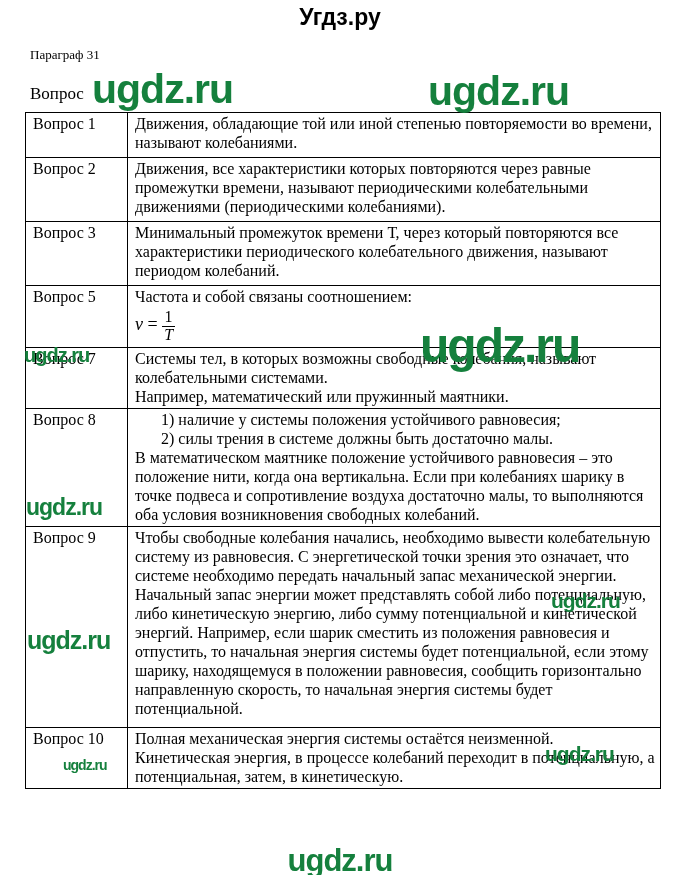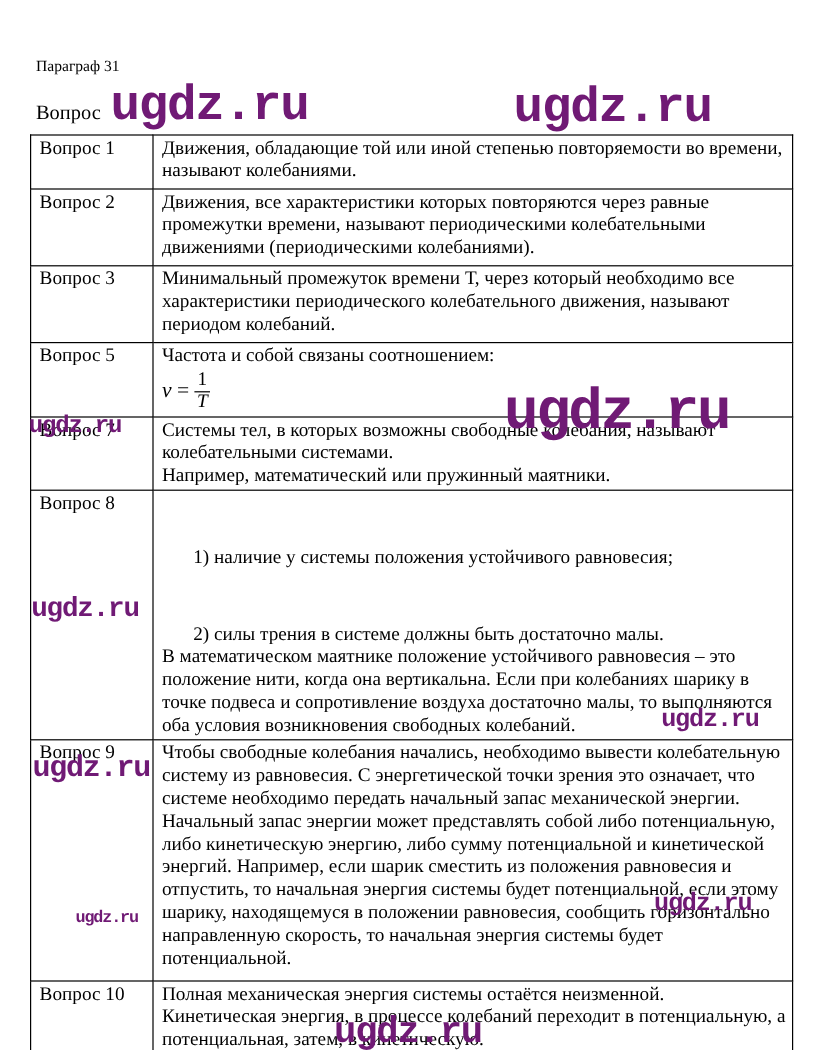--- a/index.html
+++ b/index.html
@@ -22,66 +22,67 @@
     border:1.5px solid #000; vertical-align:top;
     font-size:16px; line-height:19px; padding:1px 4px 2px 7px;
   }
   td.qcol { width:90px;margin-top:46px; }
   tr.r1 td{height:41px} tr.r2 td{height:60px} tr.r3 td{height:60px}
   tr.r4 td{height:47px} tr.r5 td{height:58px} tr.r6 td{height:42px}
   tr.r7 td{height:57px} tr.r8 td{height:113px} tr.r9 td{height:197px}
   tr.r10 td{height:52px}
 
   .preline { white-space:pre-line; }
-  .indent { padding-left:26px;margin-top:45px; }
+  .indent { padding-left:26px; }
 
   .frac { display:inline-block; vertical-align:middle; text-align:center; line-height:1.05; }
   .frac .num { display:block; border-bottom:1px solid #000; padding:0 2px; }
   .frac .den { display:block; padding:0 2px; }
   .frac-sm { font-size:11px; margin-left:2px; }
   .frac-lg { font-size:16px; }
   .formula-line { margin-top:3px; font-size:18px; }
   .it { font-style:italic; }
 
   .wm {
-    position:absolute; font-family:Liberation Mono, monospace;
-    font-weight:bold; color:#701a75; letter-spacing:-1px; white-space:nowrap;
+    position:absolute; font-family:Liberation Sans, sans-serif;
+    font-weight:bold; color:#15803d; letter-spacing:-1px; white-space:nowrap;
   }
   .wm-top-left  { top:66px;  left:92px;  font-size:41px; }
   .wm-top-right { top:68px;  left:428px; font-size:41px; }
   .wm-r5-q      { top:344px; left:24px;  font-size:20px; }
   .wm-r5-big    { top:318px; left:420px; font-size:48px; letter-spacing:-2px; }
   .wm-r8-q      { top:494px; left:26px;  font-size:23px; }
   .wm-r9-line1  { top:589px; left:551px; font-size:21px; }
   .wm-r9-q      { top:626px; left:27px;  font-size:25px; }
   .wm-r9-small  { top:757px; left:63px;  font-size:14px; font-weight:600; }
   .wm-r9-right  { top:742px; left:545px; font-size:21px; }
   .wm-bottom    { top:843px; left:50%; transform:translateX(-50%); font-size:31px; }
 </style>
 </head>
 <body>
 
 <div class="page">
 
+  <div class="site-title">Угдз.ру</div>
   <div class="para-label">Параграф 31</div>
   <div class="section-label">Вопрос</div>
 
   <table class="qa">
     <tbody>
         <tr class="r1">
       <td class="qcol">Вопрос 1</td>
       <td>Движения, обладающие той или иной степенью повторяемости во времени, называют колебаниями.</td>
     </tr>
     <tr class="r2">
       <td class="qcol">Вопрос 2</td>
       <td>Движения, все характеристики которых повторяются через равные промежутки времени, называют периодическими колебательными движениями (периодическими колебаниями).</td>
     </tr>
     <tr class="r3">
       <td class="qcol">Вопрос 3</td>
-      <td>Минимальный промежуток времени Т, через который необходимо все характеристики периодического колебательного движения, называют периодом колебаний.</td>
+      <td>Минимальный промежуток времени Т, через который повторяются все характеристики периодического колебательного движения, называют периодом колебаний.</td>
     </tr>
     <tr class="r5">
       <td class="qcol">Вопрос 5</td>
       <td>
         <div>Частота и собой связаны соотношением:</div>
         <div class="formula-line">
           <span class="it">ν</span>
           <span>=</span>
           <span class="frac frac-lg"><span class="num">1</span><span class="den it">T</span></span>
         </div>

